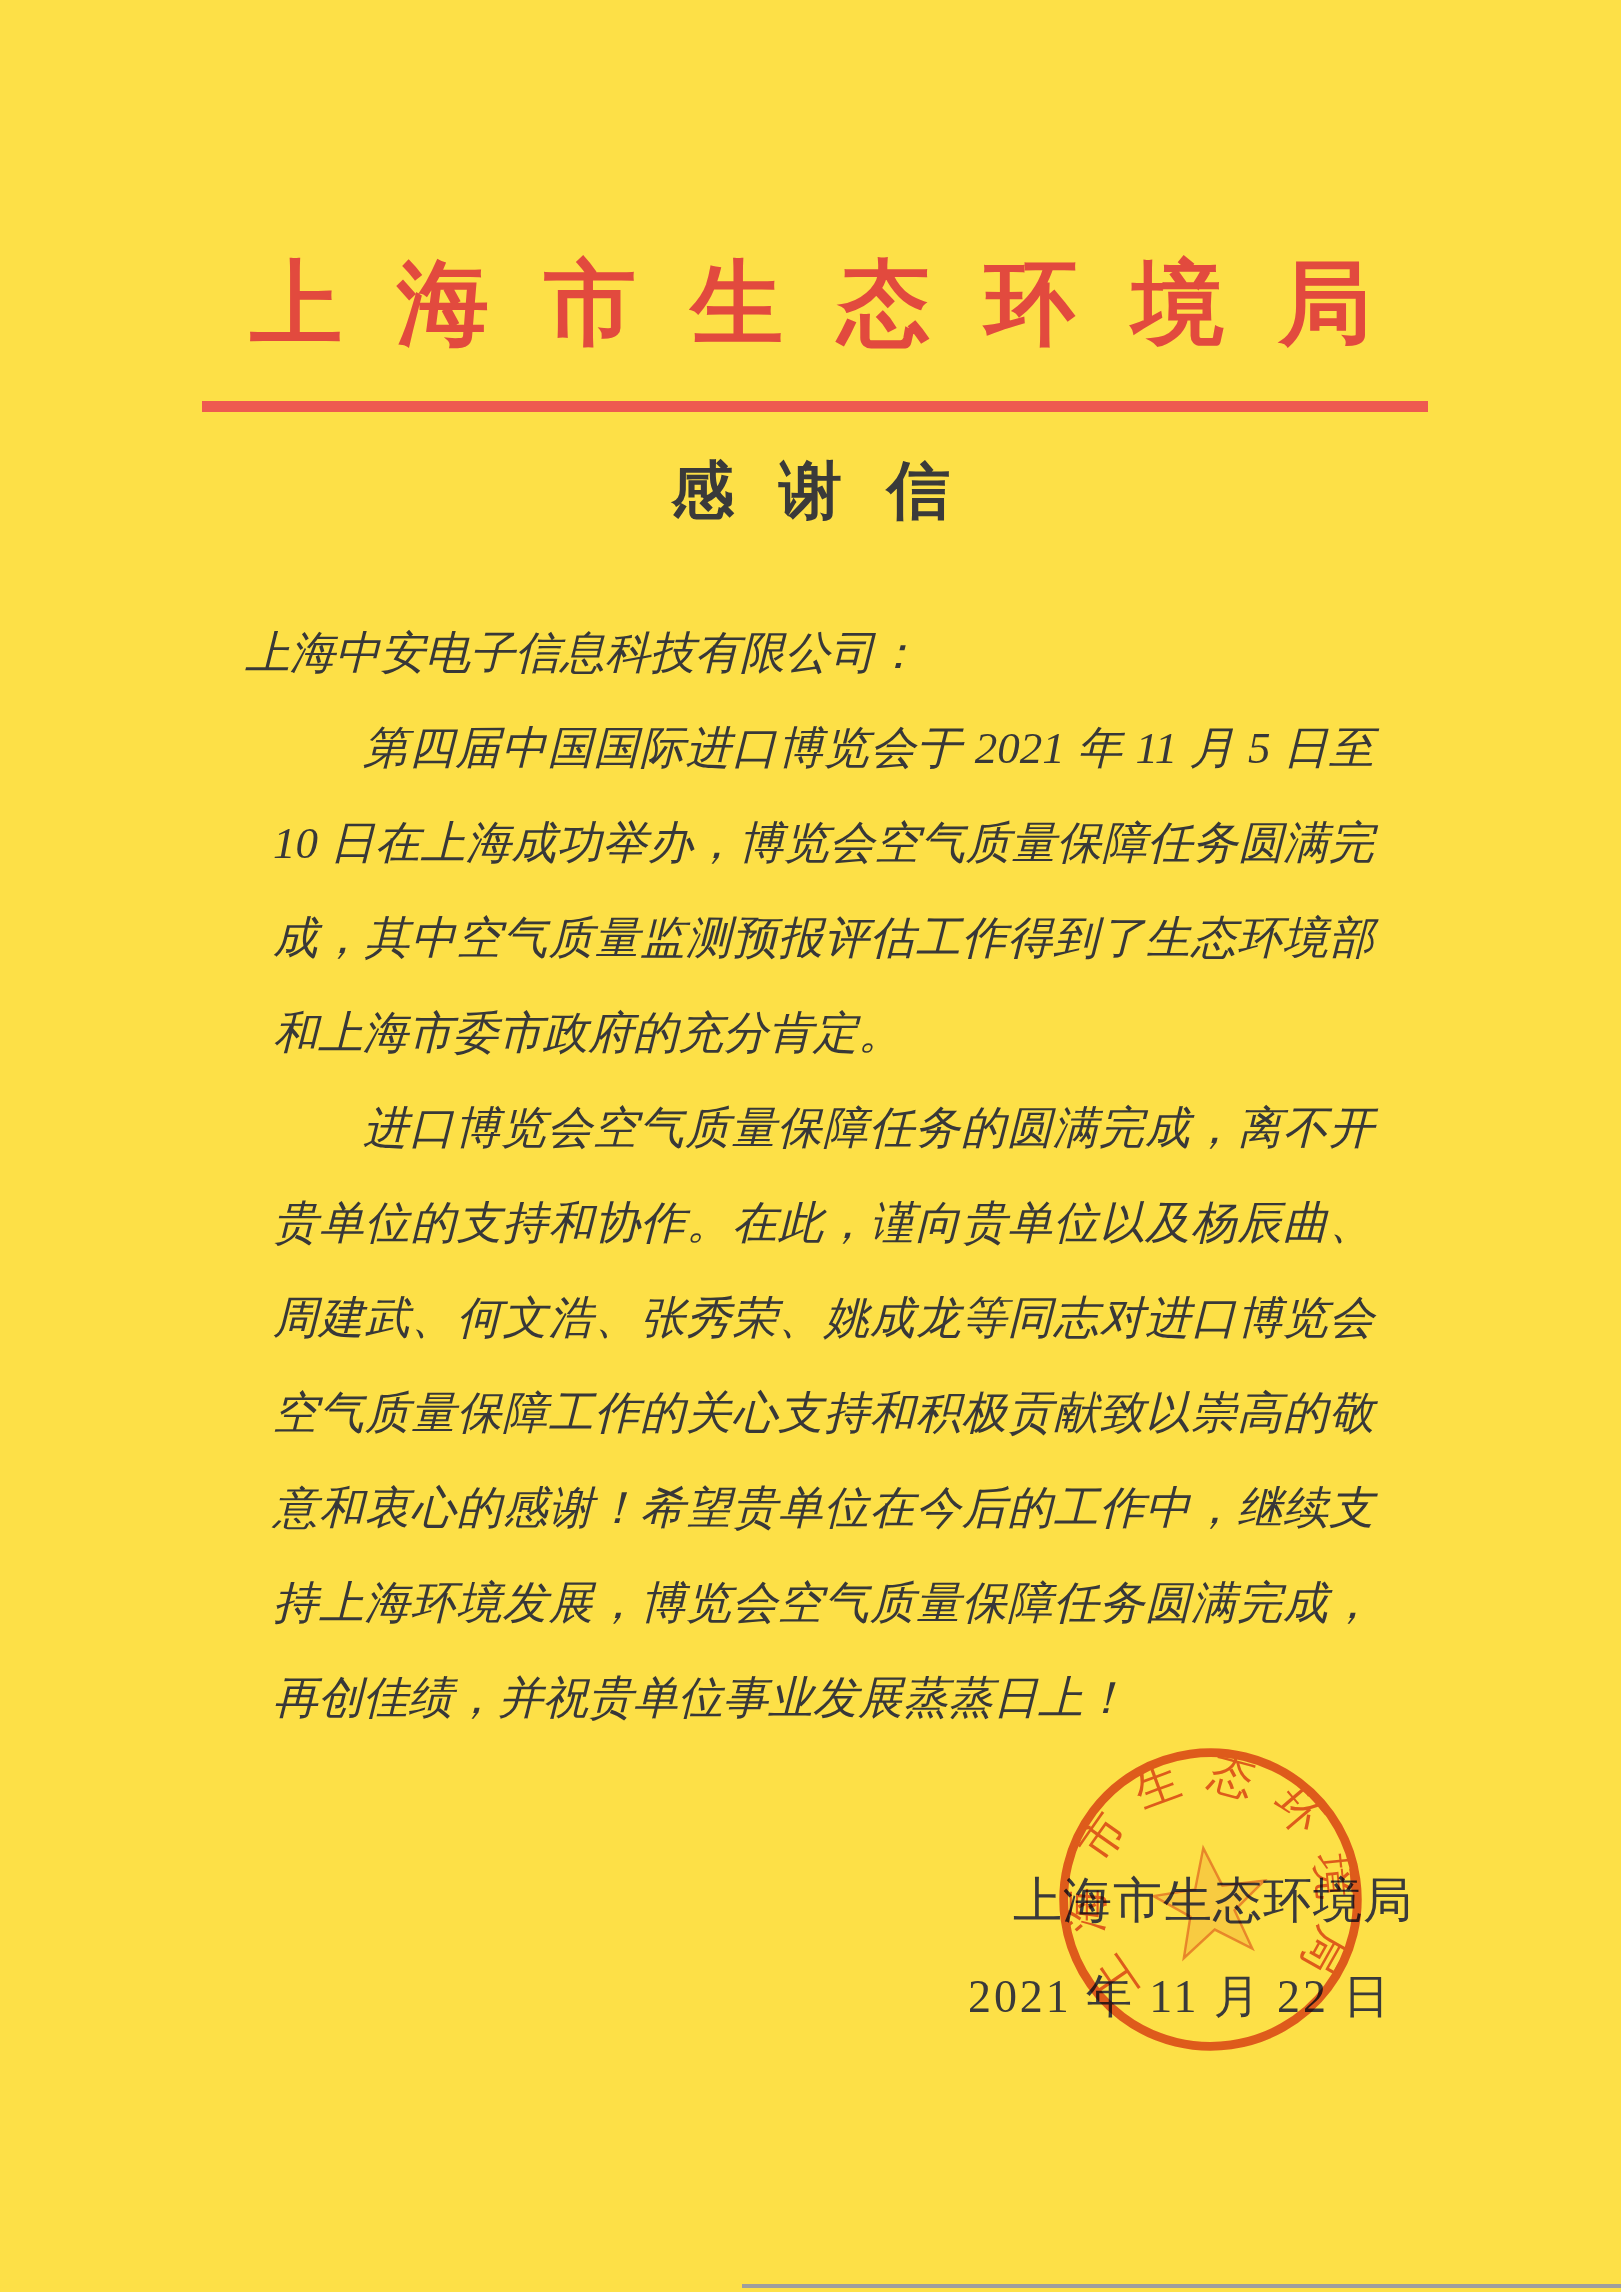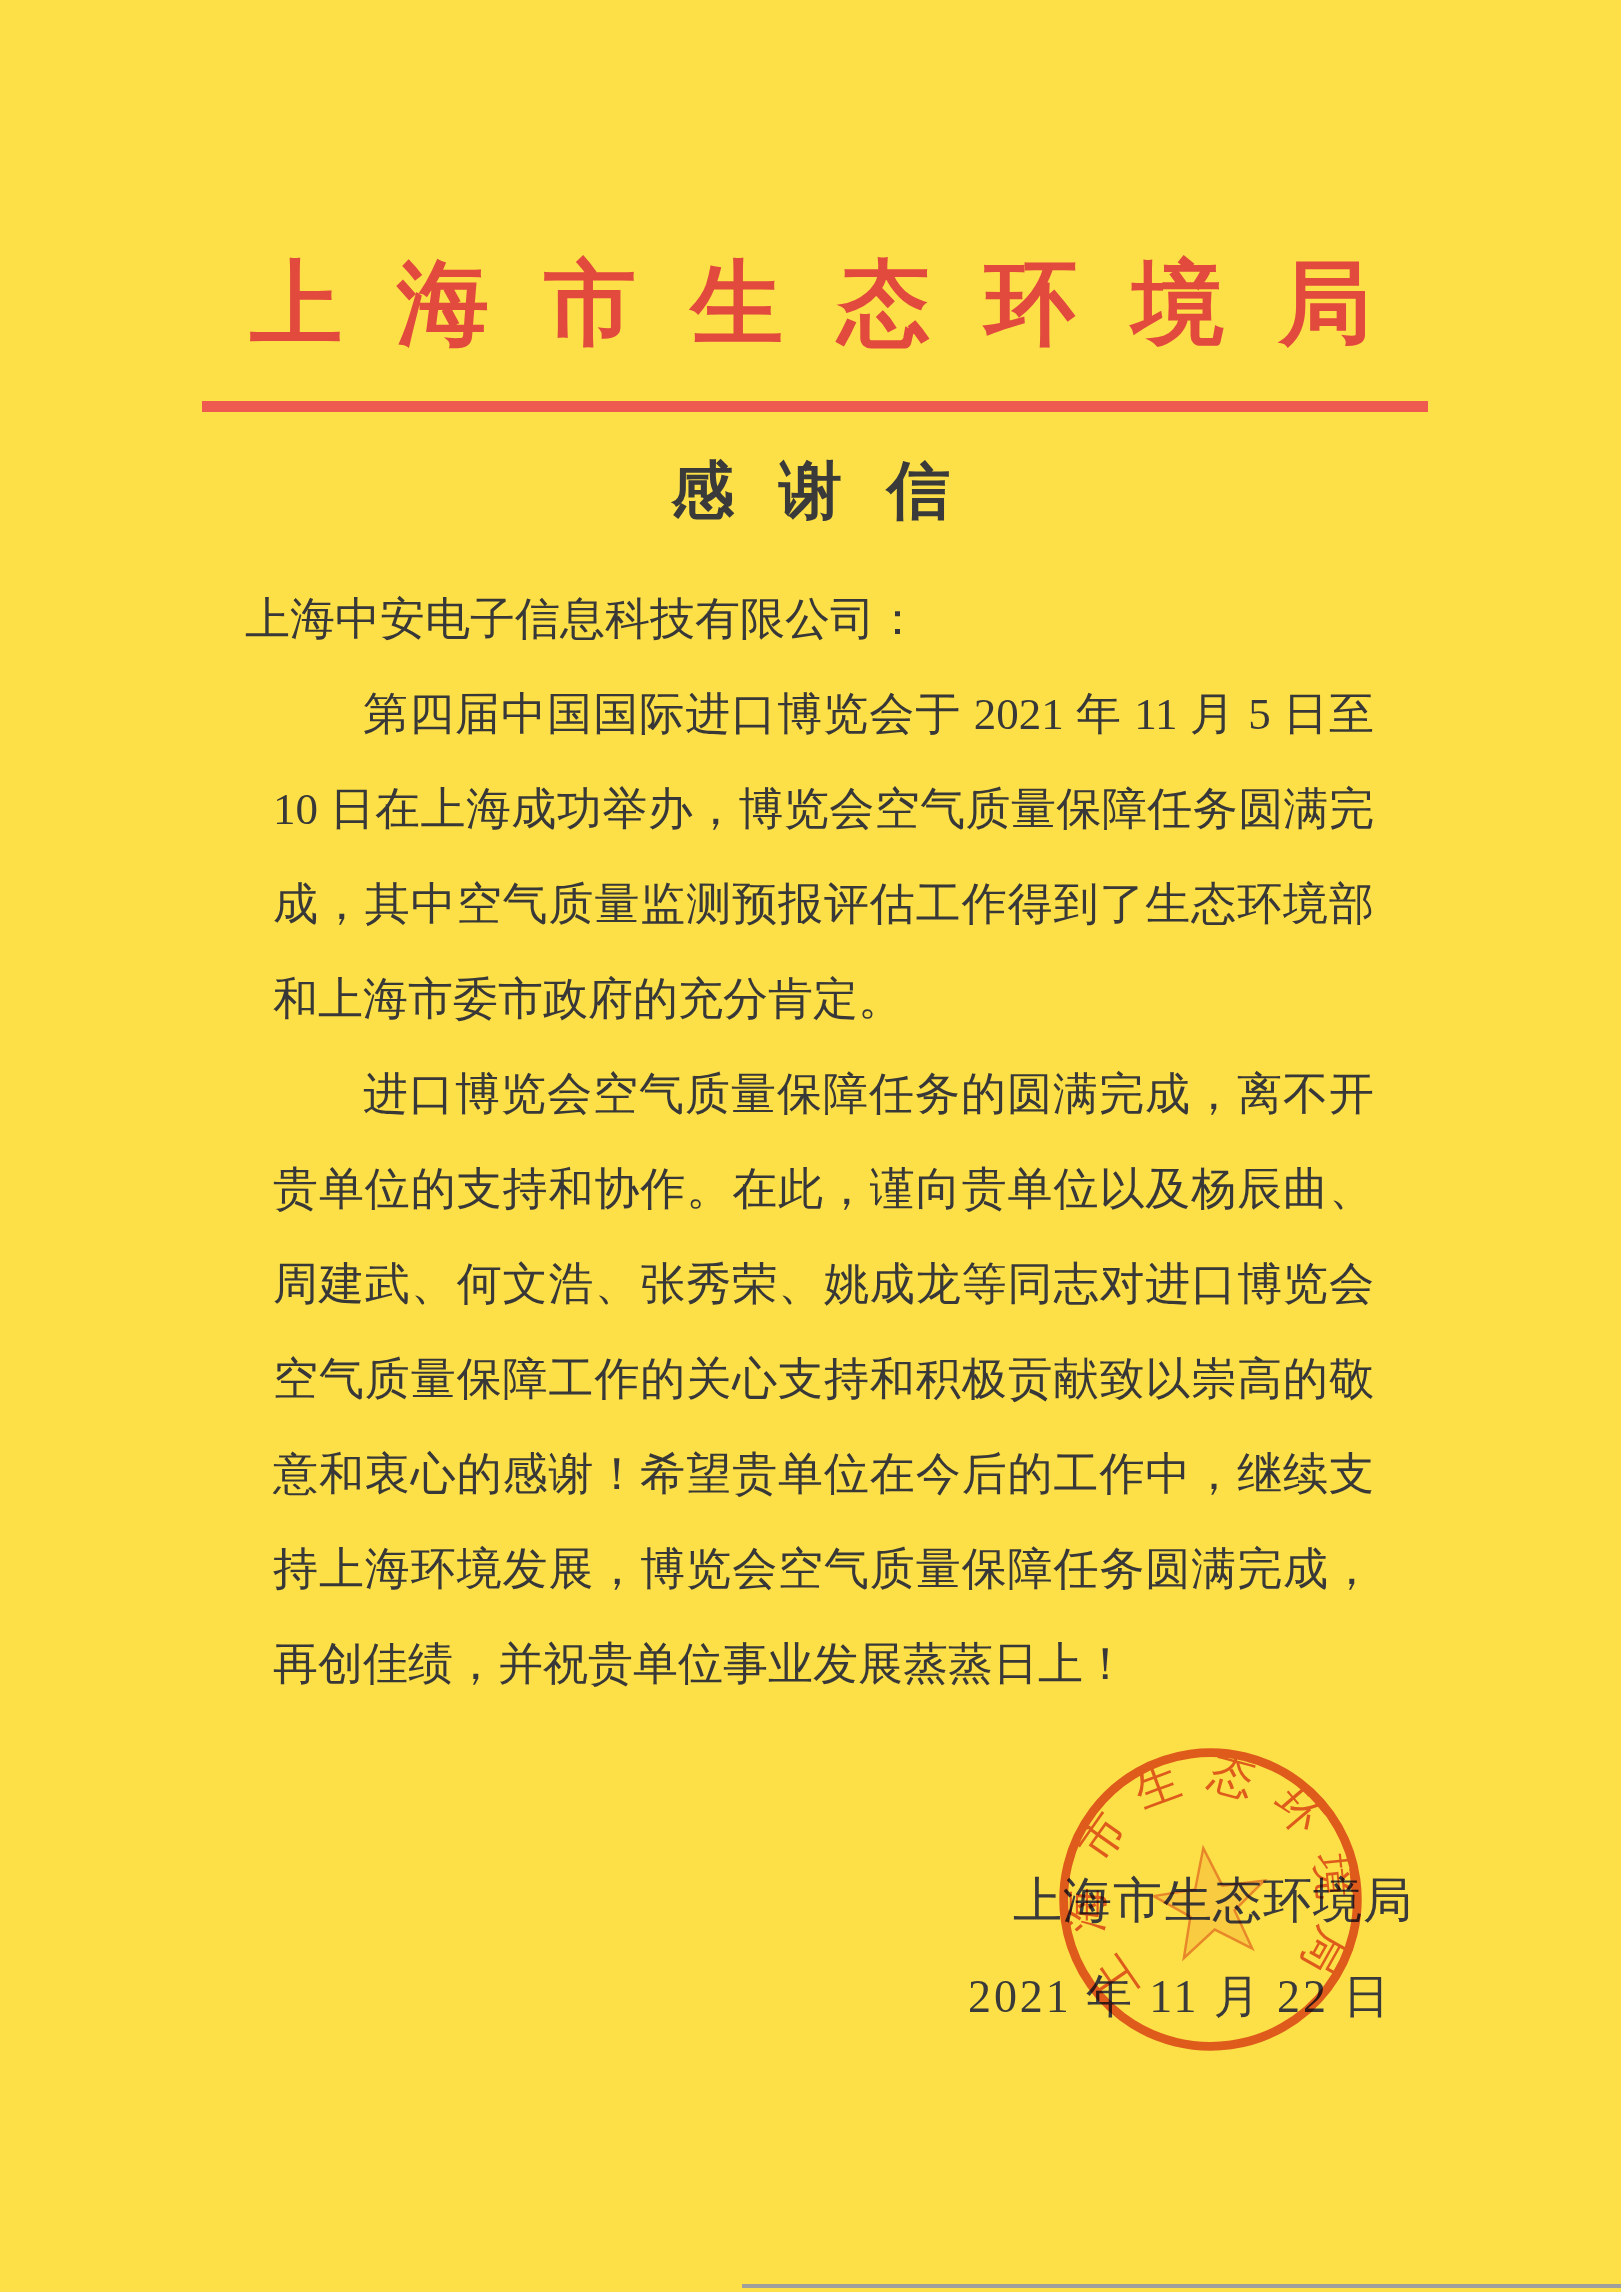--- a/index.html
+++ b/index.html
@@ -30,25 +30,26 @@
   .letter-title {
     position:absolute; top:454px; left:0; width:100%;
     text-align:center; white-space:nowrap;
     font-size:63px; line-height:1.2; font-weight:700;
     letter-spacing:45px; text-indent:45px;
     color:#3a3a3a;
   }
 
   
   .letter-body {
-    position:absolute; top:572px; left:245px; width:1129px;
+    position:absolute; top:606px; left:245px; width:1129px;
     font-size:45px; line-height:95px;
     text-align:justify; text-justify:inter-ideograph;
     color:#383838;
     font-weight:400;
+    font-style:italic;
   }
   .letter-body p { margin:0; }
   .letter-body p.indent { text-indent:90px;margin-left:28px; }
 
   
   .signer-name {
     position:absolute; top:1868px; left:1013px;
     font-size:49px; letter-spacing:1px; color:#3a3a3a;
     white-space:nowrap;
   }

